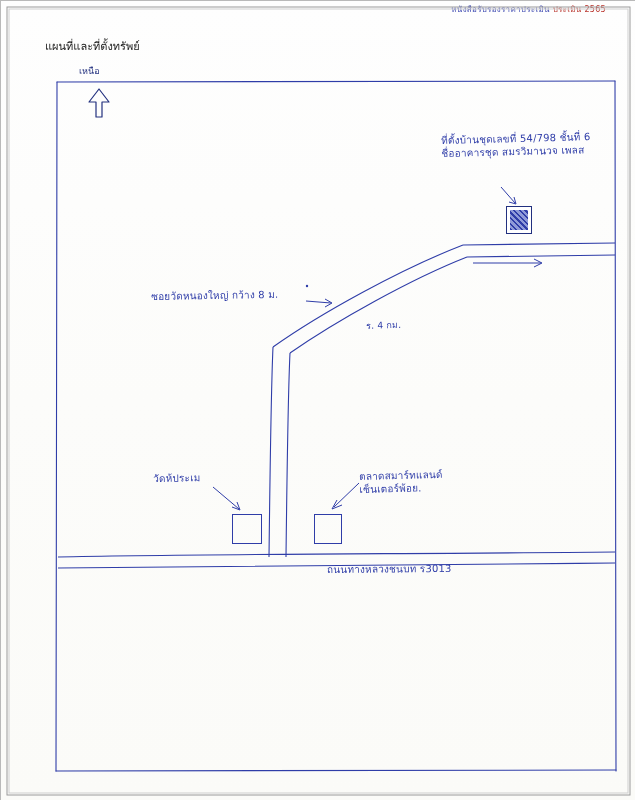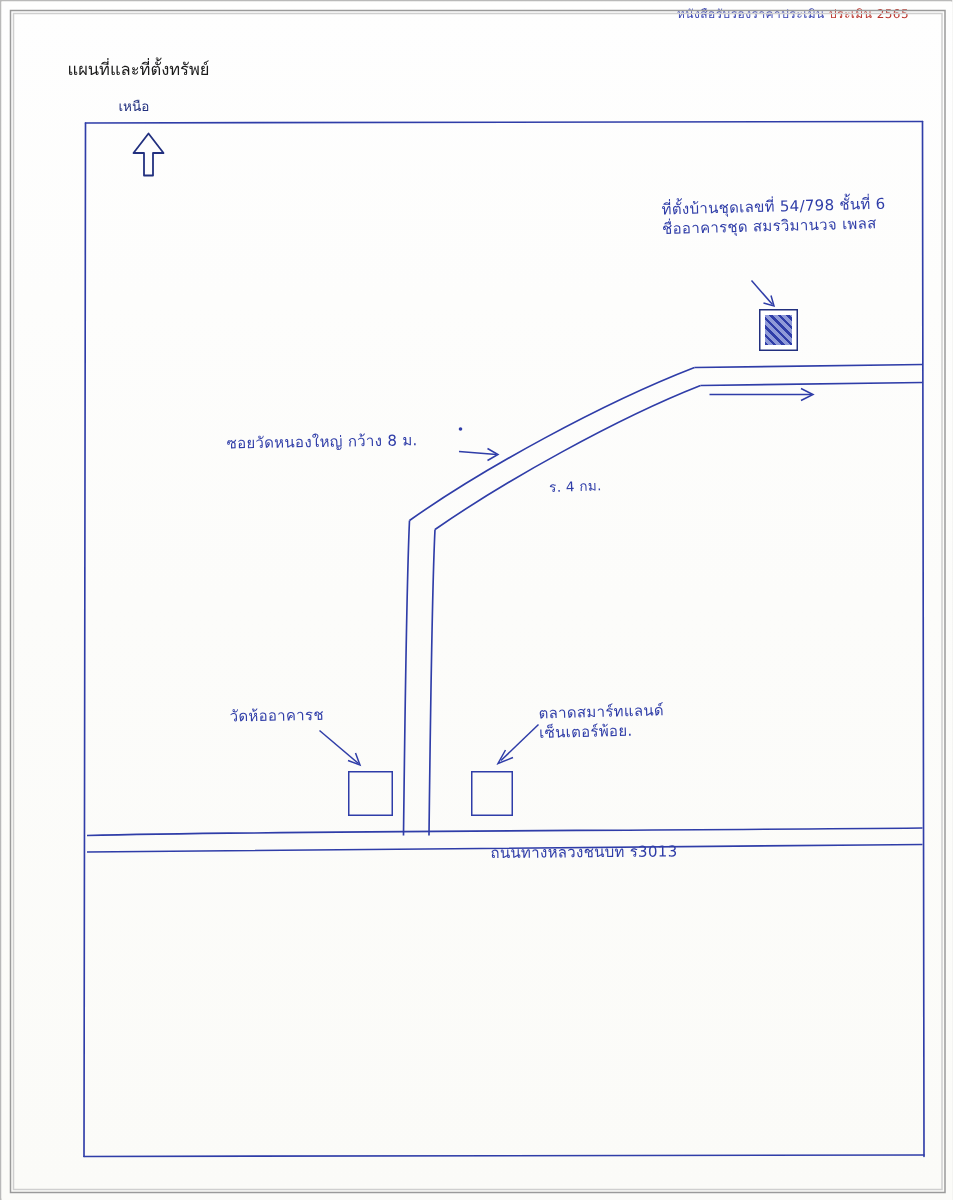--- a/index.html
+++ b/index.html
@@ -180,19 +180,19 @@
 
   <div class="lot-box" style="left:313px; top:513px; width:26px; height:28px;"></div>
 
   <div class="hand" style="left:440px; top:134px; transform: rotate(-1.5deg);">ที่ตั้งบ้านชุดเลขที่ 54/798  ชั้นที่ 6
 ชื่ออาคารชุด สมรวิมานวจ เพลส</div>
 
   <div class="hand" style="left:150px; top:290px; transform: rotate(-1deg);">ซอยวัดหนองใหญ่ กว้าง 8 ม.</div>
 
   <div class="hand small" style="left:365px; top:320px; transform: rotate(-2deg);">ร. 4 กม.</div>
 
-  <div class="hand" style="left:152px; top:472px; transform: rotate(-1deg);">วัดห้ออาคารช</div>
+  <div class="hand" style="left:152px; top:472px; transform: rotate(-1deg);">วัดห้ประเม</div>
 
   <div class="hand" style="left:358px; top:470px; transform: rotate(-1.5deg);">ตลาดสมาร์ทแลนด์
 เซ็นเตอร์พ้อย.</div>
 
   <div class="hand" style="left:278px; top:563px; transform: rotate(-0.5deg); margin-left: 48px;">ถนนทางหลวงชนบท ร3013</div>
 </div>
 
 </body></html>

